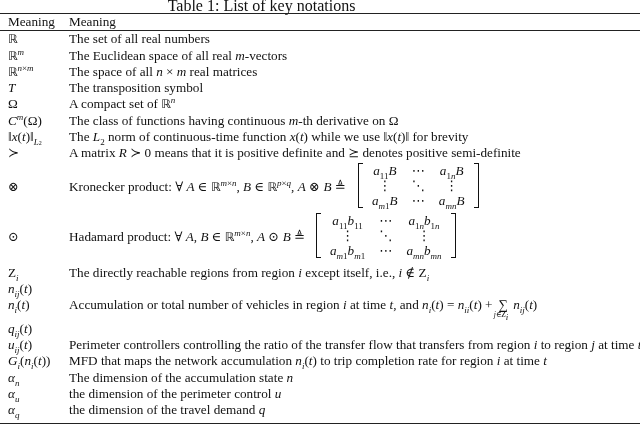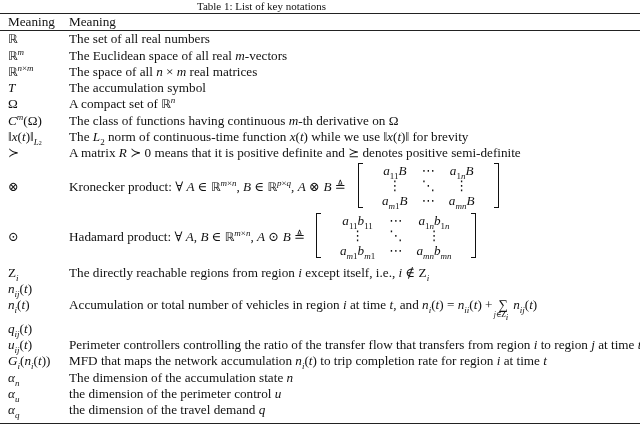--- a/index.html
+++ b/index.html
@@ -3,35 +3,35 @@
 <meta charset="utf-8">
 <style>
   html, body { margin: 0; padding: 0; background: #ffffff; }
   body {
     width: 640px; height: 425px; overflow: hidden; position: relative;
     font-family: "Liberation Serif", "DejaVu Serif", serif;
     color: #111; font-size: 13.2px;
   }
   .caption {
     position: absolute; top: 0; left: 0; width: 523px; text-align: center;
-    font-size: 11px; line-height: 12px;
+    font-size: 16px; line-height: 12px;
   }
   .rule { position: absolute; left: 0; width: 640px; background: #222; }
   .rule.top { top: 13px; height: 1.3px; }
   .rule.mid { top: 30px; height: 0.8px; }
   .rule.bot { top: 423px; height: 1.3px; }
   .row { position: absolute; left: 0; width: 640px; height: 16px; white-space: nowrap; }
   .sym { position: absolute; left: 8px; top: 0; line-height: 16px; }
   .mean { position: absolute; left: 69px; top: 0; line-height: 16px; }
   i { font-style: italic; }
   sub, sup { font-size: 9px; line-height: 0; }
   .bb { font-family: "DejaVu Sans", sans-serif; font-size: 12px; }
   .matrix {
     position: absolute; display: inline-grid; grid-template-columns: auto auto auto;
-    column-gap: 14px; row-gap: 0px; padding: 0 23px;
+    column-gap: 14px; row-gap: 0px; padding: 0 13px;
     border-left: 1.2px solid #111; border-right: 1.2px solid #111;
     line-height: 15px; text-align: center;
   }
   .matrix::before, .matrix::after { content: none; }
   .matrix .cap { position: absolute; width: 4px; height: 1.2px; background: #111; }
   .matrix .tl { top: 0; left: 0; } .matrix .bl { bottom: 0; left: 0; }
   .matrix .tr { top: 0; right: 0; } .matrix .br { bottom: 0; right: 0; }
   .sumwrap { display: inline-block; position: relative; width: 14px; text-align: center; }
   .sumwrap .under { position: absolute; left: -2px; top: 10px; font-size: 7.5px; font-style: italic; }
 </style>
@@ -59,21 +59,21 @@
     <span class="mean">The Euclidean space of all real <i>m</i>-vectors</span>
   </div>
 
   <div class="row" style="top:64px">
     <span class="sym"><span class="bb">ℝ</span><sup><i>n</i>×<i>m</i></sup></span>
     <span class="mean">The space of all <i>n</i> × <i>m</i> real matrices</span>
   </div>
 
   <div class="row" style="top:80px">
     <span class="sym"><i>T</i></span>
-    <span class="mean">The accumulation symbol</span>
+    <span class="mean">The transposition symbol</span>
   </div>
 
   <div class="row" style="top:96px">
     <span class="sym">Ω</span>
     <span class="mean">A compact set of <span class="bb">ℝ</span><sup><i>n</i></sup></span>
   </div>
 
   <div class="row" style="top:113px">
     <span class="sym"><i>C</i><sup><i>m</i></sup>(Ω)</span>
     <span class="mean">The class of functions having continuous <i>m</i>-th derivative on Ω</span>

